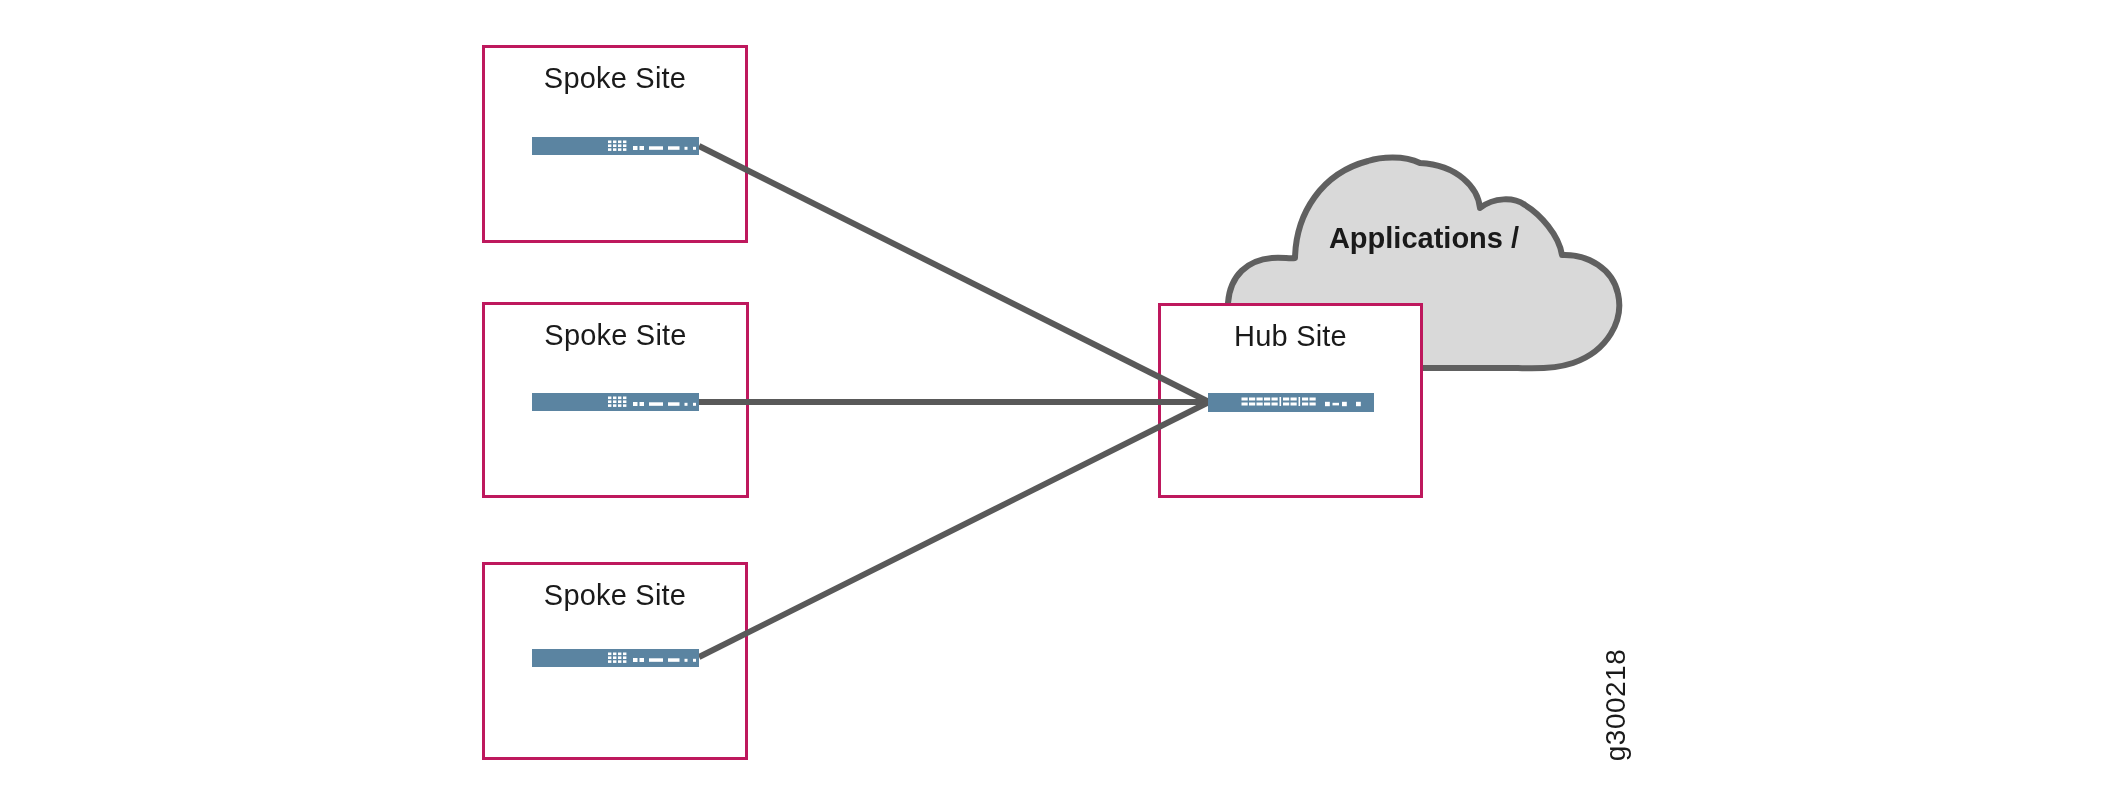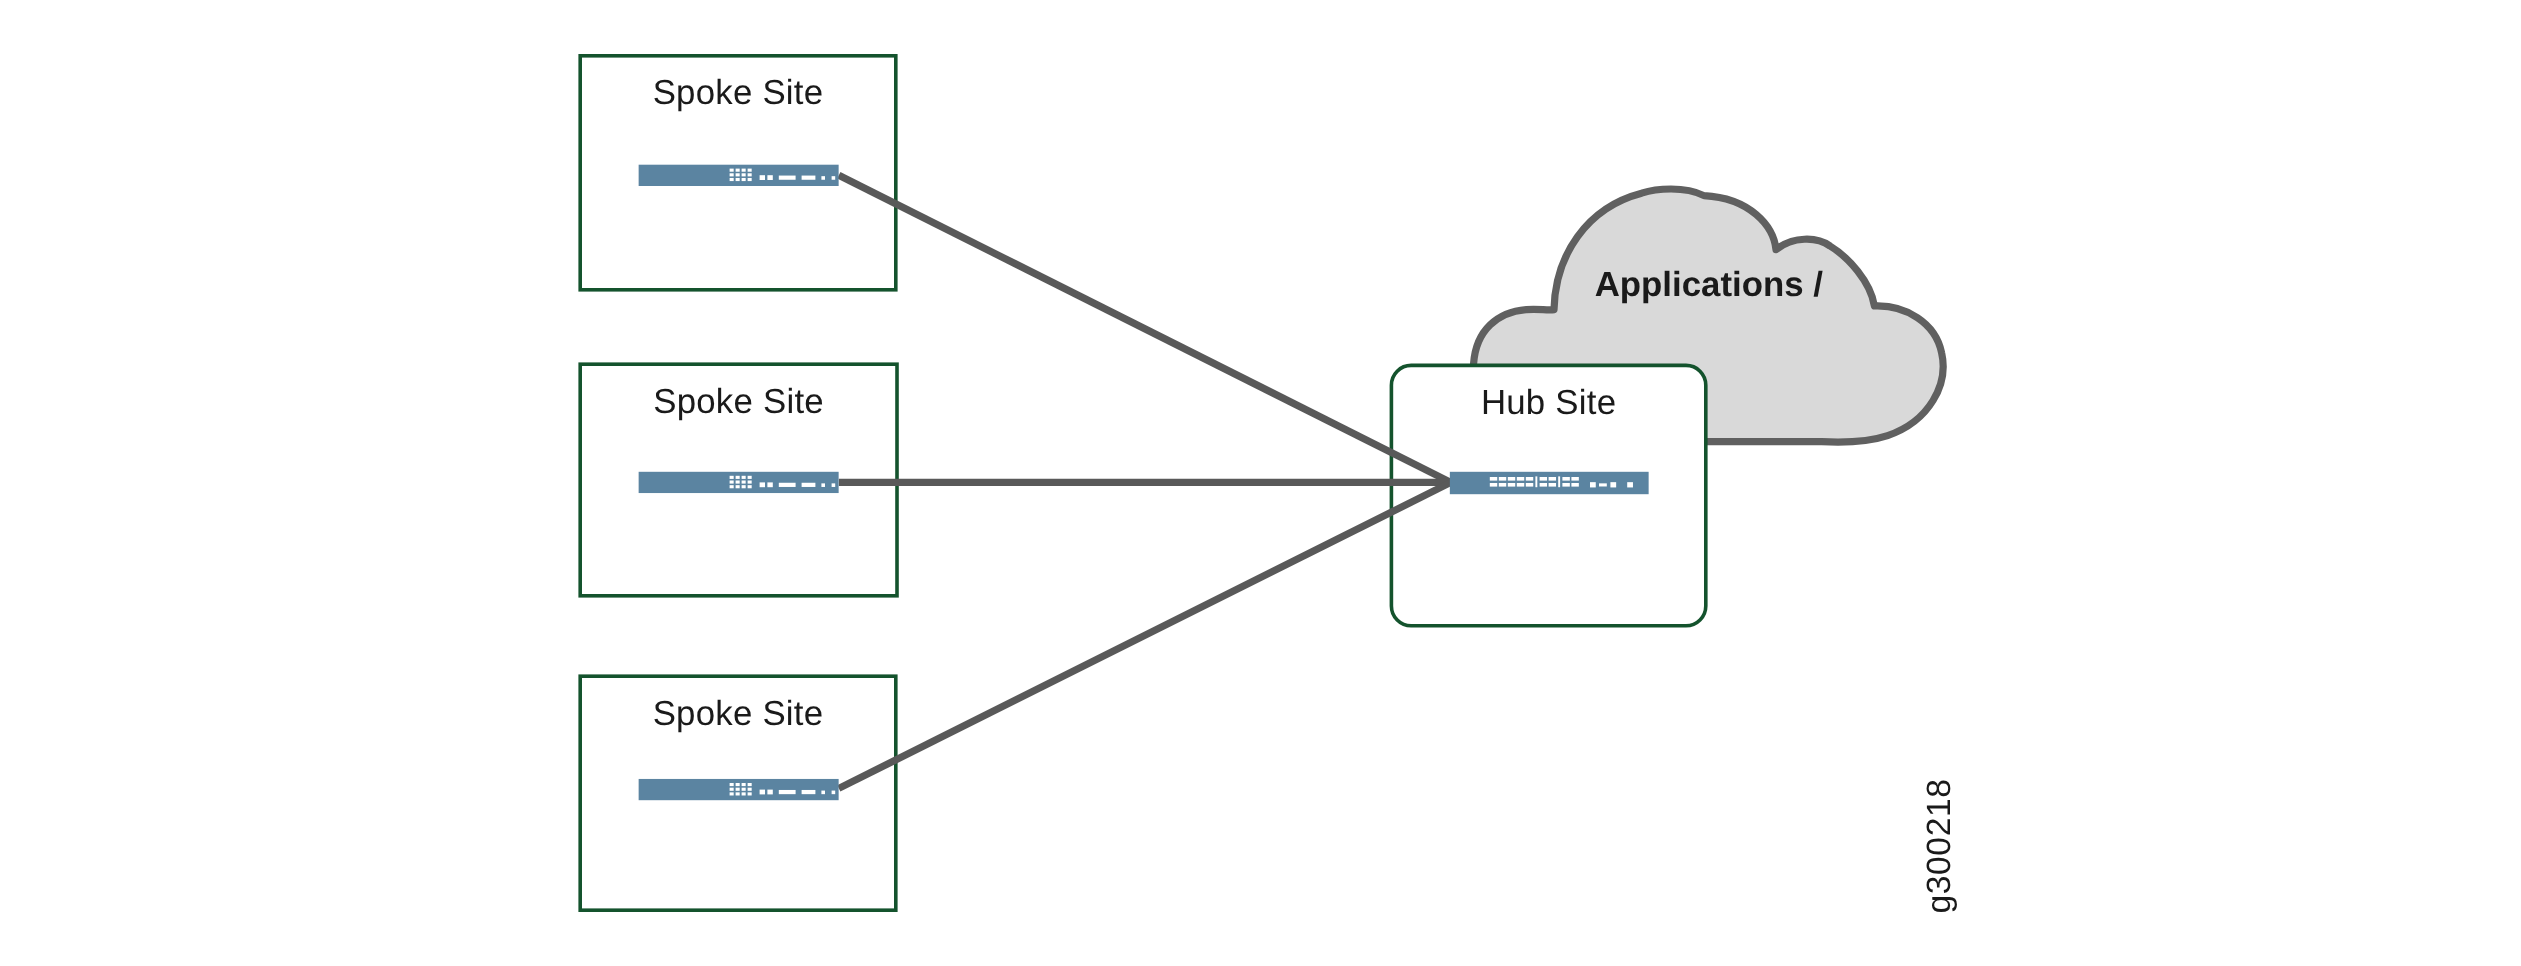--- a/index.html
+++ b/index.html
@@ -6,21 +6,21 @@
   #page {
     position:relative; width:2101px; height:805px; background:#ffffff;
     font-family:"Liberation Sans", sans-serif; overflow:hidden;
   }
   .layer { position:absolute; left:0; top:0; pointer-events:none; }
   #cloud-layer { z-index:1; }
   #link-layer  { z-index:3; }
 
   .site-box {
     position:absolute; box-sizing:border-box; background:#ffffff;
-    border:3px solid #14532d; z-index:2;
+    border:3px solid #be185d; z-index:2;
   }
   .site-label {
     margin-top:14px; text-align:center; font-size:29px; color:#1a1a1a;
     letter-spacing:0.2px;
   }
   .device { position:absolute; z-index:4; }
 
   .cloud-label {
     position:absolute; left:1264px; top:222px; width:320px; z-index:2;
     text-align:center; font-size:29px; line-height:33px; color:#1a1a1a;font-weight:bold;
@@ -65,21 +65,21 @@
   </div>
 
   <div class="site-box" style="left:482px; top:302px; width:267px; height:196px;">
     <div class="site-label">Spoke Site</div>
   </div>
 
   <div class="site-box" style="left:482px; top:562px; width:266px; height:198px;">
     <div class="site-label">Spoke Site</div>
   </div>
 
-  <div class="site-box" style="left:1158px; top:303px; width:265px; height:220px;border-radius:18px;">
+  <div class="site-box" style="left:1158px; top:303px; width:265px; height:195px;">
     <div class="site-label">Hub Site</div>
   </div>
 
   <svg id="link-layer" class="layer" width="2101" height="805" viewBox="0 0 2101 805">
     <line x1="699" y1="146" x2="1209" y2="402" stroke="#595959" stroke-width="6"></line>
     <line x1="699" y1="402" x2="1209" y2="402" stroke="#595959" stroke-width="6"></line>
     <line x1="699" y1="657" x2="1209" y2="402" stroke="#595959" stroke-width="6"></line>
   </svg>
 
   <svg class="device" style="left:532px; top:137px;" width="167" height="18" viewBox="0 0 167 18">

